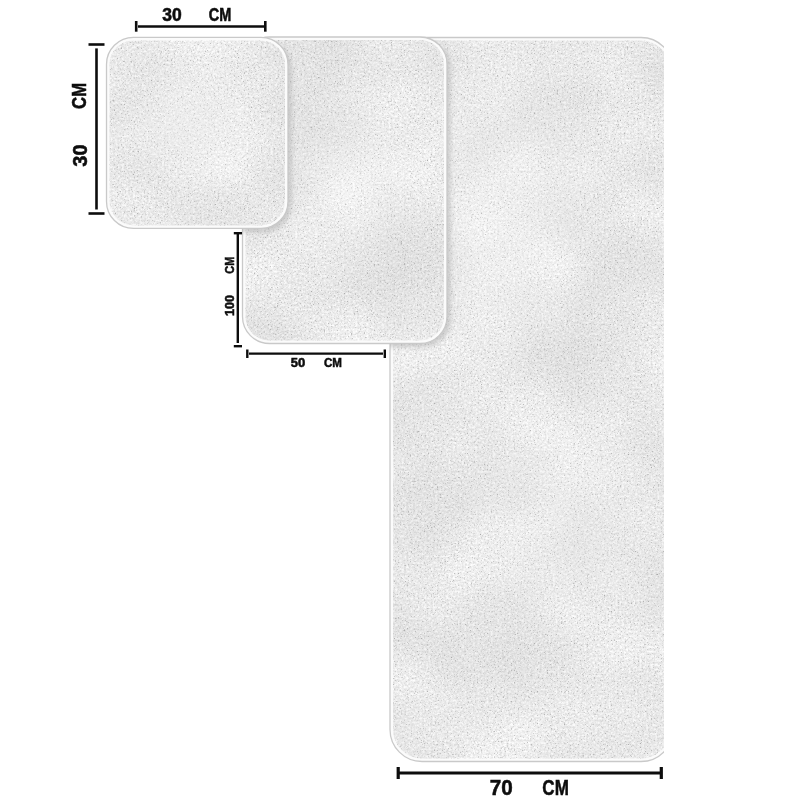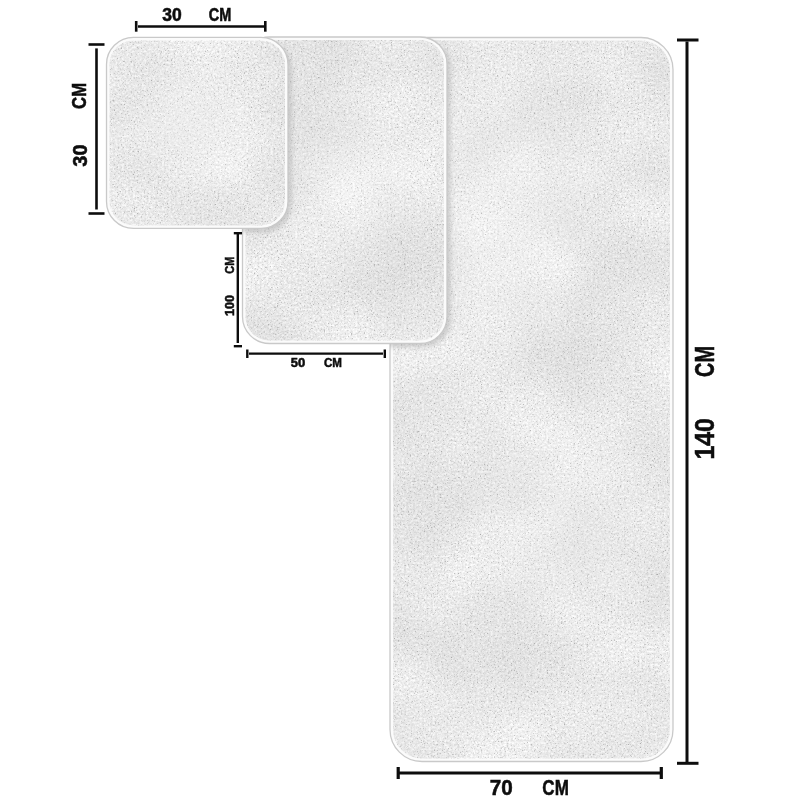--- a/index.html
+++ b/index.html
@@ -1,16 +1,16 @@
 <!DOCTYPE html>
 <html><head>
 <meta charset="utf-8">
 <style>
   html,body{margin:0;padding:0;background:#ffffff;}
-  .stage{position:relative;width:800px;height:800px;background:#ffffff;overflow:hidden;}
+  .stage{position:relative;width:664px;height:800px;background:#ffffff;overflow:hidden;}
   svg{display:block;}
   text{font-family:"Liberation Sans",sans-serif;font-weight:700;fill:#0d0d0d;stroke:#0d0d0d;stroke-width:0.55px;}
 </style>
 </head>
 <body>
 <div class="stage">
 <svg width="800" height="800" viewBox="0 0 800 800">
 <defs>
   <filter id="base" x="-2%" y="-2%" width="104%" height="104%" color-interpolation-filters="sRGB">
     <feTurbulence type="fractalNoise" baseFrequency="0.45" numOctaves="3" seed="11"></feTurbulence>

